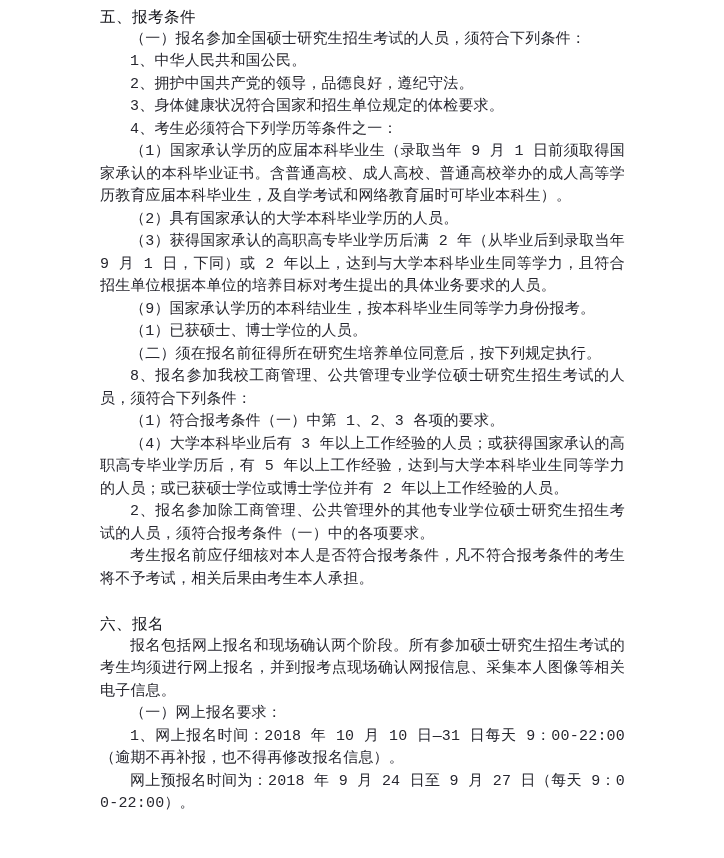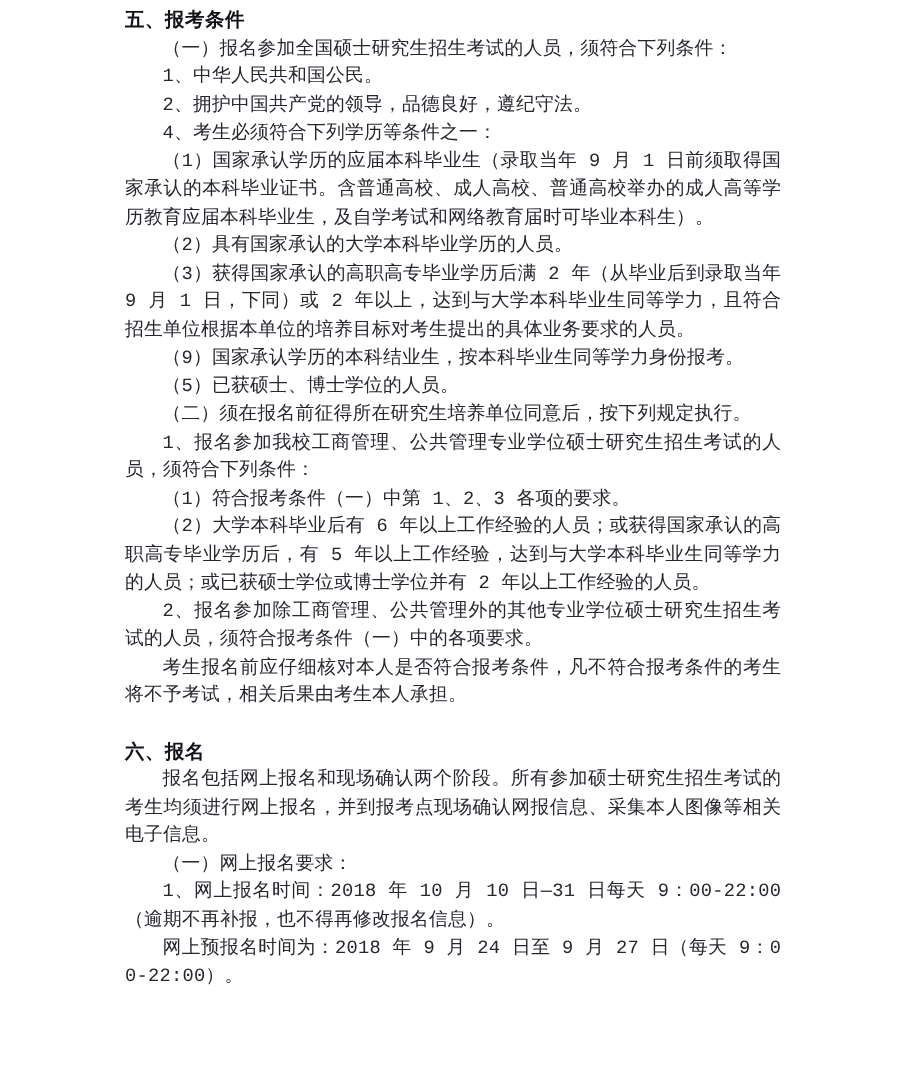--- a/index.html
+++ b/index.html
@@ -20,21 +20,21 @@
     padding: 6px 99px 0 100px;
     background: #ffffff;
     color: #26262e;
   }
   .doc-section {
     margin: 0;
   }
   .section-heading {
     margin: 0;
     font-size: 15.5px;
-    font-weight: bold;
+    font-weight: normal;
     line-height: 22.5px;
     color: #121218;
     letter-spacing: 0.5px;
   }
   .para {
     margin: 0;
     font-size: 15px;
     line-height: 22.5px;
     text-align: justify;
     text-indent: 2em;
@@ -50,30 +50,31 @@
 </head>
 <body>
 
 <div class="page">
 
   <section class="doc-section">
     <h2 class="section-heading">五、报考条件</h2>
     <p class="para">（一）报名参加全国硕士研究生招生考试的人员，须符合下列条件：</p>
     <p class="para">1、中华人民共和国公民。</p>
     <p class="para">2、拥护中国共产党的领导，品德良好，遵纪守法。</p>
+    <p class="para">3、身体健康状况符合国家和招生单位规定的体检要求。</p>
     <p class="para">4、考生必须符合下列学历等条件之一：</p>
     <p class="para">（1）国家承认学历的应届本科毕业生（录取当年 9 月 1 日前须取得国家承认的本科毕业证书。含普通高校、成人高校、普通高校举办的成人高等学历教育应届本科毕业生，及自学考试和网络教育届时可毕业本科生）。</p>
     <p class="para">（2）具有国家承认的大学本科毕业学历的人员。</p>
     <p class="para">（3）获得国家承认的高职高专毕业学历后满 2 年（从毕业后到录取当年 9 月 1 日，下同）或 2 年以上，达到与大学本科毕业生同等学力，且符合招生单位根据本单位的培养目标对考生提出的具体业务要求的人员。</p>
     <p class="para">（9）国家承认学历的本科结业生，按本科毕业生同等学力身份报考。</p>
-    <p class="para">（5）已获硕士、博士学位的人员。</p>
+    <p class="para">（1）已获硕士、博士学位的人员。</p>
     <p class="para">（二）须在报名前征得所在研究生培养单位同意后，按下列规定执行。</p>
-    <p class="para">1、报名参加我校工商管理、公共管理专业学位硕士研究生招生考试的人员，须符合下列条件：</p>
+    <p class="para">8、报名参加我校工商管理、公共管理专业学位硕士研究生招生考试的人员，须符合下列条件：</p>
     <p class="para">（1）符合报考条件（一）中第 1、2、3 各项的要求。</p>
-    <p class="para">（2）大学本科毕业后有 6 年以上工作经验的人员；或获得国家承认的高职高专毕业学历后，有 5 年以上工作经验，达到与大学本科毕业生同等学力的人员；或已获硕士学位或博士学位并有 2 年以上工作经验的人员。</p>
+    <p class="para">（4）大学本科毕业后有 3 年以上工作经验的人员；或获得国家承认的高职高专毕业学历后，有 5 年以上工作经验，达到与大学本科毕业生同等学力的人员；或已获硕士学位或博士学位并有 2 年以上工作经验的人员。</p>
     <p class="para">2、报名参加除工商管理、公共管理外的其他专业学位硕士研究生招生考试的人员，须符合报考条件（一）中的各项要求。</p>
     <p class="para">考生报名前应仔细核对本人是否符合报考条件，凡不符合报考条件的考生将不予考试，相关后果由考生本人承担。</p>
   </section>
 
   <section class="doc-section section-gap">
     <h2 class="section-heading">六、报名</h2>
     <p class="para">报名包括网上报名和现场确认两个阶段。所有参加硕士研究生招生考试的考生均须进行网上报名，并到报考点现场确认网报信息、采集本人图像等相关电子信息。</p>
     <p class="para">（一）网上报名要求：</p>
     <p class="para">1、网上报名时间：2018 年 10 月 10 日—31 日每天 9：00-22:00（逾期不再补报，也不得再修改报名信息）。</p>
     <p class="para">网上预报名时间为：2018 年 9 月 24 日至 9 月 27 日（每天 9：00-22:00）。</p>

